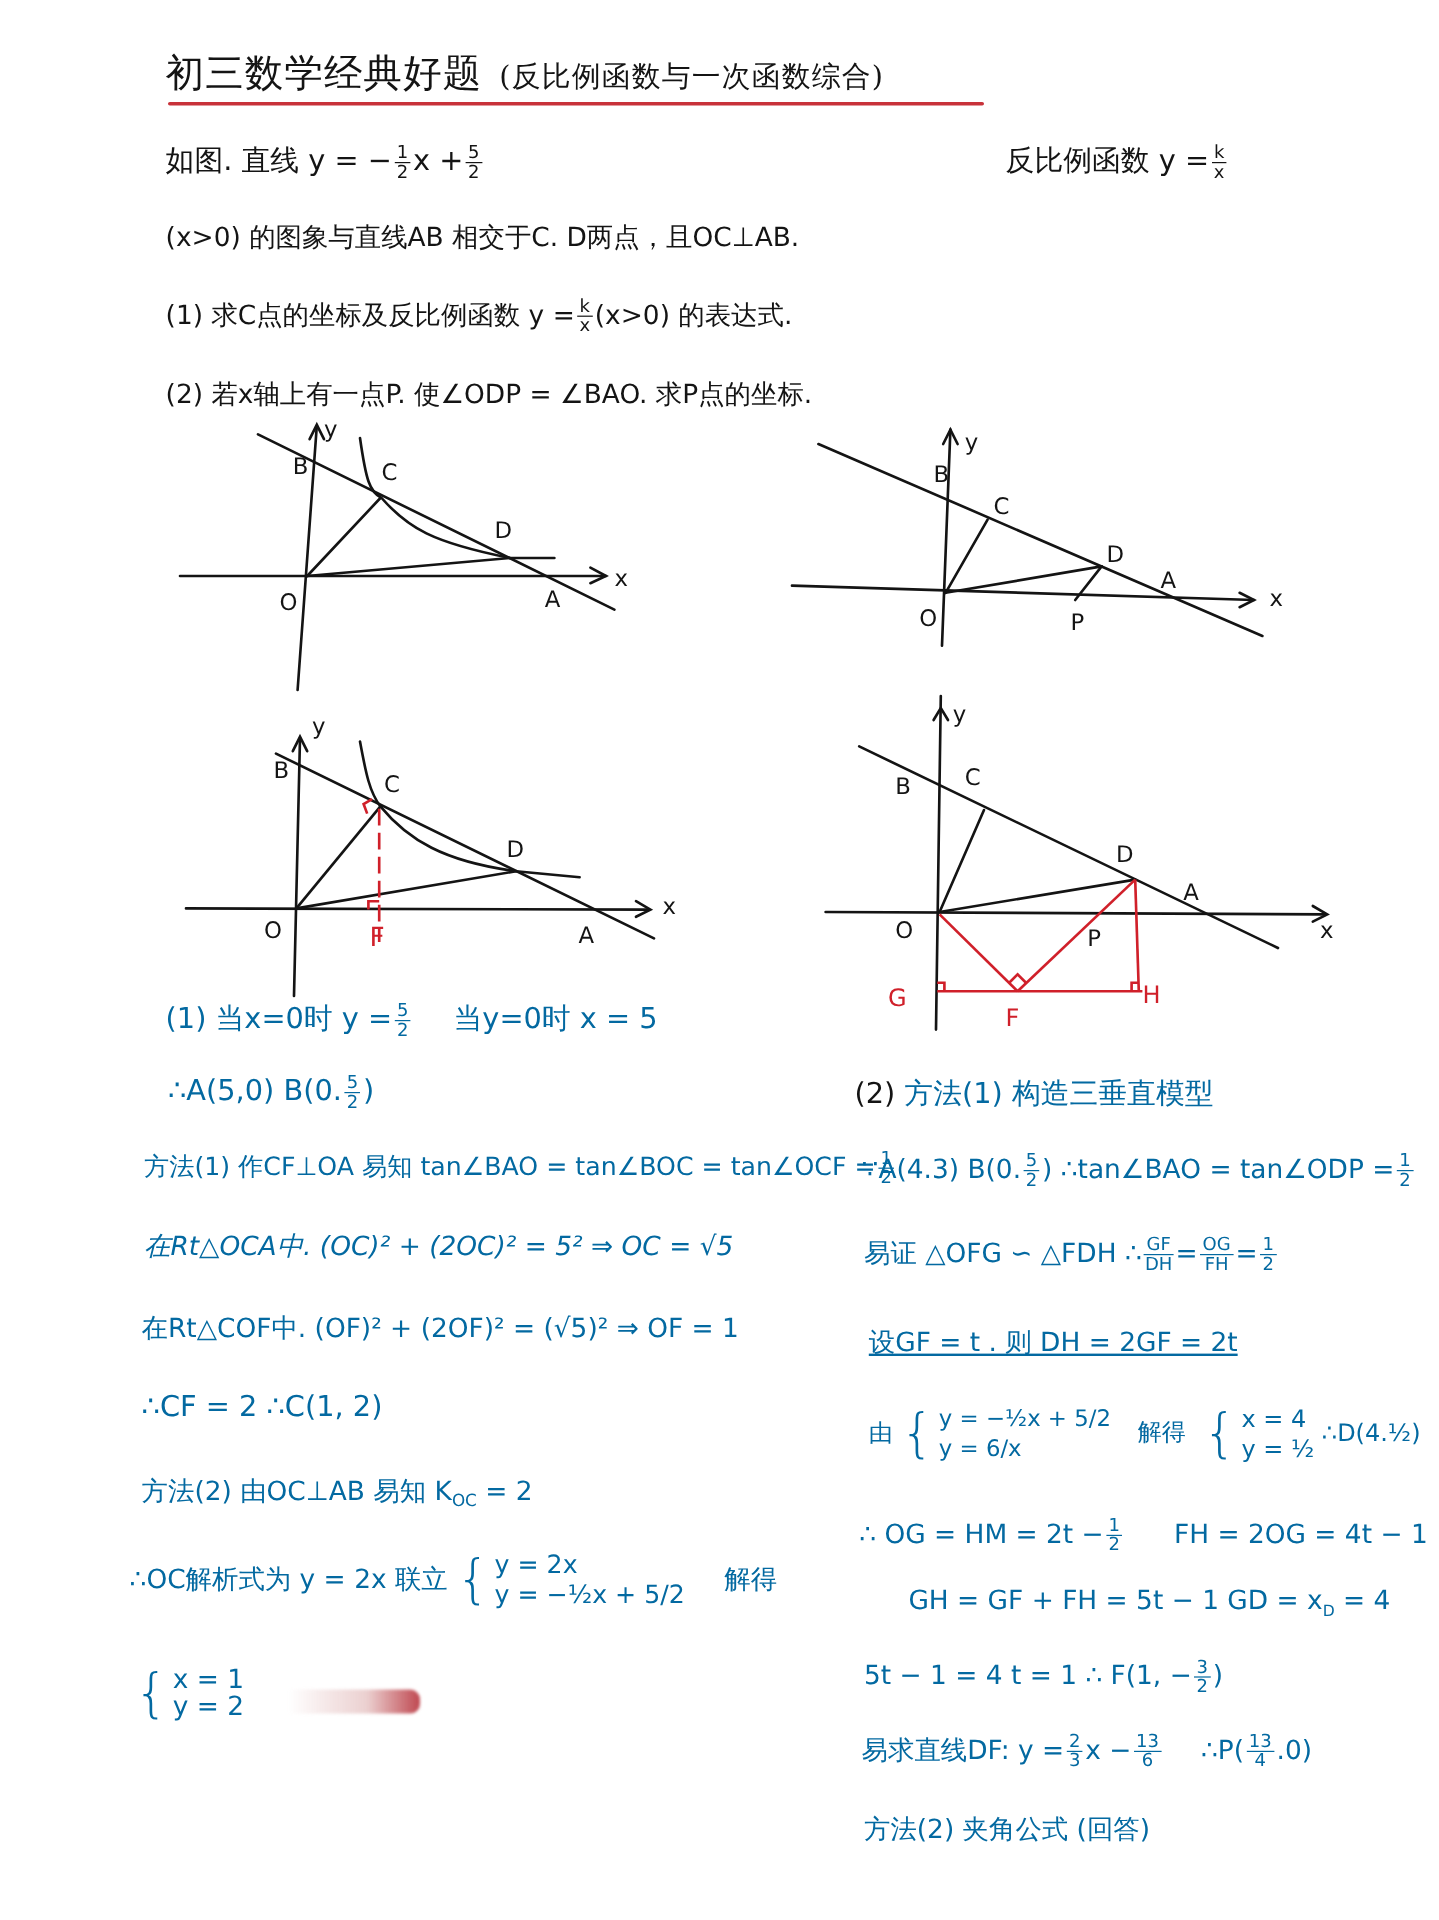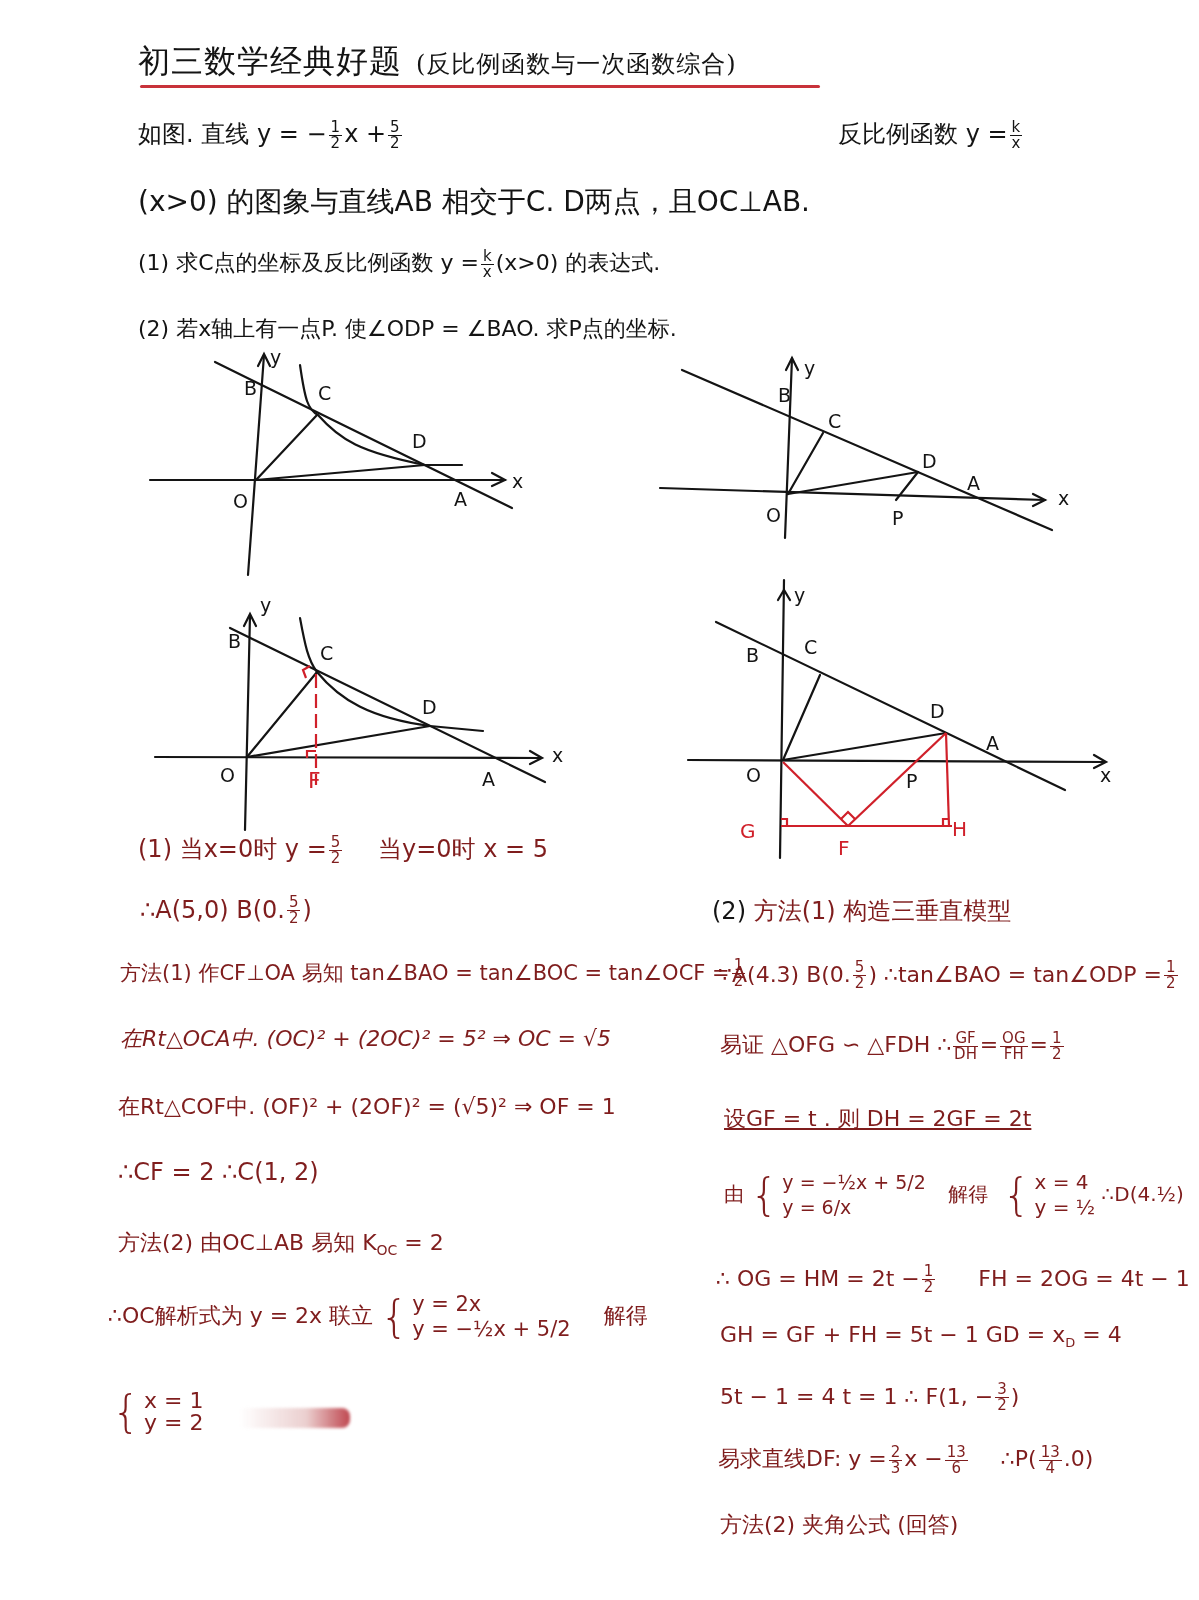--- a/index.html
+++ b/index.html
@@ -3,21 +3,21 @@
 <meta charset="utf-8">
 <style>
   html, body { margin:0; padding:0; background:#ffffff; }
   body { width:1199px; height:1600px; position:relative; overflow:hidden;
          font-family:"DejaVu Sans", sans-serif; color:#141414; }
   .abs { position:absolute; white-space:nowrap; }
   .title { left:138px; top:40px; font-size:32px; letter-spacing:1px; font-family:"DejaVu Serif", serif; }
   .title .sub { font-size:24px; margin-left:14px; }
   .title-rule { position:absolute; left:140px; top:85px; width:680px; height:3px; background:#c8323a; border-radius:2px; }
   .q { font-size:24px; font-family:"DejaVu Sans", sans-serif; }
-  .red { color:#7f1d1d; }
+  .red { color:#0369a1; }
   .black { color:#141414; }
   .sol { font-size:24px; }
   .frac { display:inline-flex; flex-direction:column; align-items:center; vertical-align:middle; font-size:15px; line-height:15px; margin:0 2px; }
   .frac .n { border-bottom:1.5px solid currentColor; padding:0 2px; }
   .sys { display:inline-flex; align-items:center; vertical-align:middle; }
   .sys .brace { font-size:44px; line-height:44px; margin-right:4px; font-weight:300; }
   .sys .rows { display:flex; flex-direction:column; font-size:21px; line-height:25px; }
   svg.fig { position:absolute; overflow:visible; }
   svg text { font-family:"DejaVu Sans", sans-serif; }
   .blur-bar { position:absolute; left:240px; top:1408px; width:110px; height:20px;
@@ -40,21 +40,21 @@
       <span class="n">5</span>
       <span>2</span>
     </span>
 </div>
 <div class="abs q" style="left:838px; top:118px;">
   <span>反比例函数 y =</span><span class="frac">
       <span class="n">k</span>
       <span>x</span>
     </span>
 </div>
-<div class="abs q" style="left:138px; top:183px; font-size:28px;text-align:center;">(x&gt;0) 的图象与直线AB 相交于C. D两点，且OC⊥AB.</div>
+<div class="abs q" style="left:138px; top:183px; font-size:22px;text-align:center;">(x&gt;0) 的图象与直线AB 相交于C. D两点，且OC⊥AB.</div>
 
 <div class="abs q" style="left:138px; top:248px; font-size:22px;">
   <span>(1) 求C点的坐标及反比例函数 y =</span><span class="frac">
       <span class="n">k</span>
       <span>x</span>
     </span><span>(x&gt;0) 的表达式.</span>
 </div>
 <div class="abs q" style="left:138px; top:314px; font-size:22px;">(2) 若x轴上有一点P. 使∠ODP = ∠BAO. 求P点的坐标.</div>
 
 <svg class="fig" style="left:140px; top:340px;" width="400" height="240" viewBox="0 0 400 240">
@@ -258,21 +258,21 @@
     </span>
   <span>∴D(4.½)</span>
 </div>
 <div class="abs sol red" style="left:716px; top:1264px; font-size:22px;">
   <span>∴ OG = HM = 2t −</span><span class="frac">
       <span class="n">1</span>
       <span>2</span>
     </span>
   <span style="margin-left:34px;">FH = 2OG = 4t − 1</span>
 </div>
-<div class="abs sol red" style="left:720px; top:1322px; font-size:22px;">
+<div class="abs sol red" style="left:757px; top:1322px; font-size:22px;">
   <span>GH = GF + FH = 5t − 1     GD = x</span><sub style="font-size:13px;">D</sub><span> = 4</span>
 </div>
 <div class="abs sol red" style="left:720px; top:1382px; font-size:22px;">
   <span>5t − 1 = 4    t = 1     ∴ F(1, −</span><span class="frac">
       <span class="n">3</span>
       <span>2</span>
     </span><span>)</span>
 </div>
 <div class="abs sol red" style="left:718px; top:1444px; font-size:22px;">
   <span>易求直线DF: y =</span><span class="frac">

